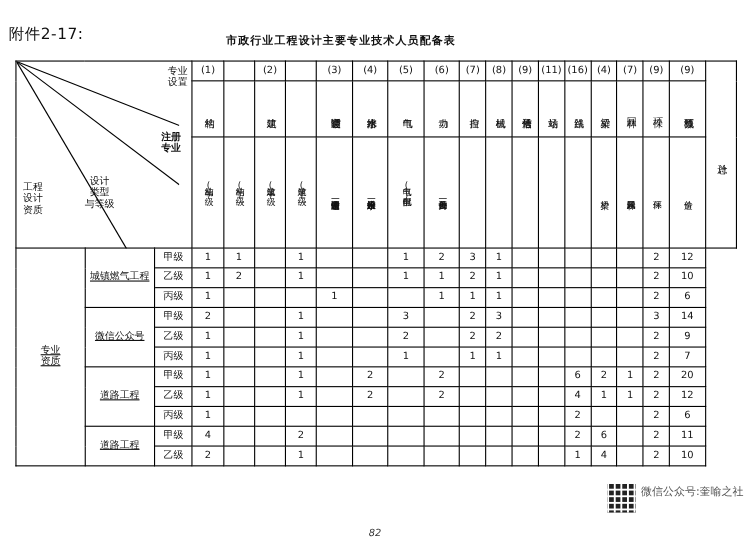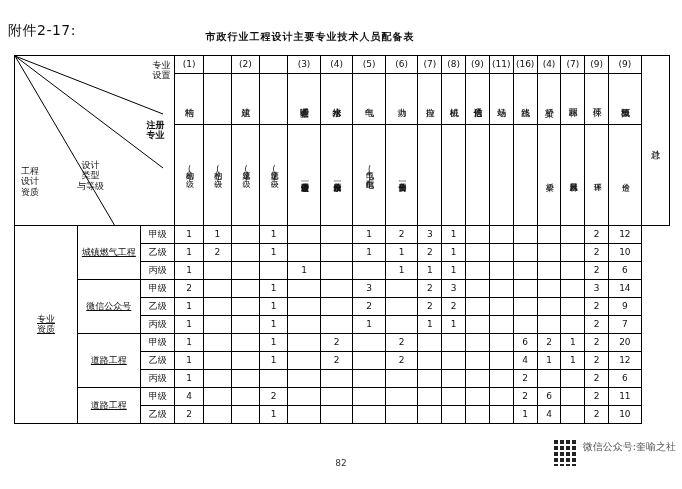--- a/index.html
+++ b/index.html
@@ -58,22 +58,22 @@
     position:absolute;font-size:9px;line-height:1.15;
   }
   .corner .l-zhuanye{ right:4px; top:4px; }
   .corner .l-zhuce{ right:10px; top:64px;font-weight:bold; }
   .corner .l-zizhi{ left:6px; bottom:28px; }
   .corner .l-leixing{ left:62px; bottom:34px; }
   .corner svg{position:absolute;left:0;top:0;}
   .leftlabel{ font-size:9px; line-height:1.2;text-decoration:underline;}
   .cell-num{font-size:9px;}
   .page-no{
-    position:absolute;left:0;top:458px;width:682px;text-align:center;
-    font-size:9px;color:#333;
+    position:absolute;left:0;top:480px;width:682px;text-align:center;
+    font-size:9px;color:#333;font-style:italic;
   }
   .wm{
     position:absolute;right:6px;top:440px;
     display:flex;align-items:flex-start;gap:5px;
     font-size:10px;color:#555;
   }
   .wm .qr{
     width:26px;height:26px;background:#222;
     display:block;
     background-image:

